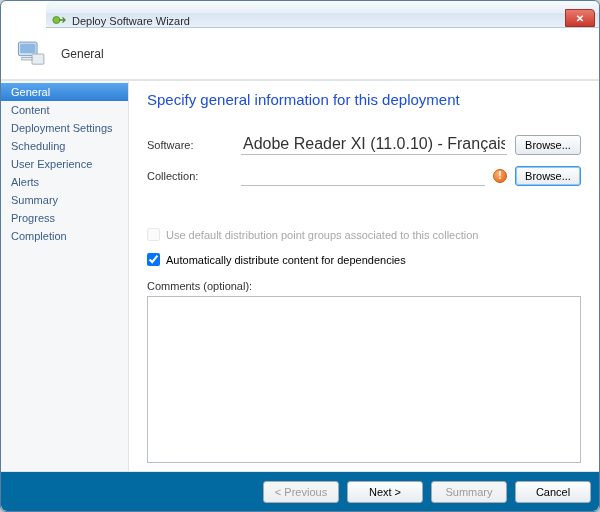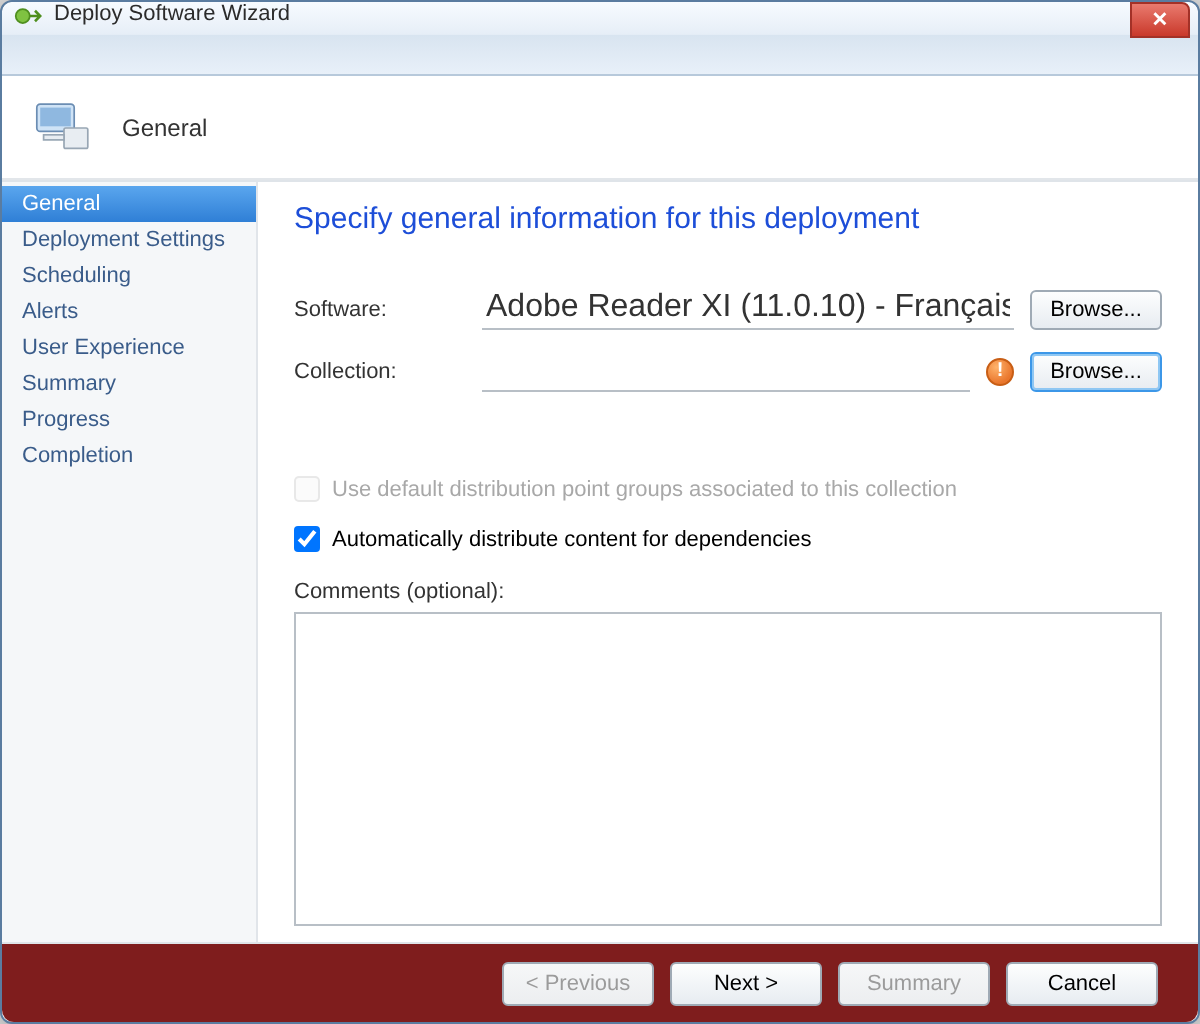--- a/index.html
+++ b/index.html
@@ -17,27 +17,28 @@
     background: #fff;
     border: 1px solid #5a7ca0;
     border-radius: 6px;
     box-shadow: 0 2px 10px rgba(0,0,0,.25);
     position: relative;
     display: flex;
     flex-direction: column;
   }
   
   .titlebar {
-    height: 37px;
+    height: 27px;
     background: linear-gradient(to bottom, #f7fbff 0%, #e6eef7 45%, #d8e4f0 46%, #e8f0f9 100%);
     border-bottom: 1px solid #b7c9db;
     border-radius: 6px 6px 0 0;
     display: flex;
-    align-items: flex-start;
+    align-items: flex-end;
     padding: 0 4px 0 6px;
+    margin-left: 45px;
   }
   .titlebar .app-icon {
     width: 14px; height: 14px;
     margin-right: 6px;
     display: inline-flex; align-items:center; justify-content:center;
   }
   .titlebar .title { color: #2b2b2b; font-size: 11px; }
   .win-btns { margin-left: auto; display:flex; gap:0; }
   .win-btn {
     width: 30px; height: 18px;
@@ -158,22 +159,22 @@
     min-height: 150px;
   }
   
   .footer {
     height: 40px;
     border-top: 1px solid #dfe4e9;
     display:flex;
     align-items:center;
     justify-content:flex-end;
     gap: 8px;
-    padding: 0 20px;
-    background:#7f1d1d;
+    padding: 0 8px;
+    background:#0369a1;
     border-radius: 0 0 6px 6px;
   }
   .footer button {
     min-width: 76px;
     height: 22px;
     font-size: 11px;
     border: 1px solid #9faab5;
     border-radius: 3px;
     background: linear-gradient(#fdfefe,#e7ecf1);
     cursor:pointer;
@@ -212,24 +213,25 @@
         <rect x="8" y="24" width="12" height="3" fill="#e8edf2" stroke="#98a6b4"></rect>
       </svg>
     </span>
     <span class="label">General</span>
   </div>
 
   <div class="body">
 
     <div class="sidebar">
       <div class="item active">General</div>
+      <div class="item">Content</div>
       <div class="item">Deployment Settings</div>
       <div class="item">Scheduling</div>
+      <div class="item">User Experience</div>
       <div class="item">Alerts</div>
-      <div class="item">User Experience</div>
       <div class="item">Summary</div>
       <div class="item">Progress</div>
       <div class="item">Completion</div>
     </div>
 
     <div class="content">
       <div class="page-title">Specify general information for this deployment</div>
 
       <div class="form-row">
         <span class="flabel">Software:</span>

